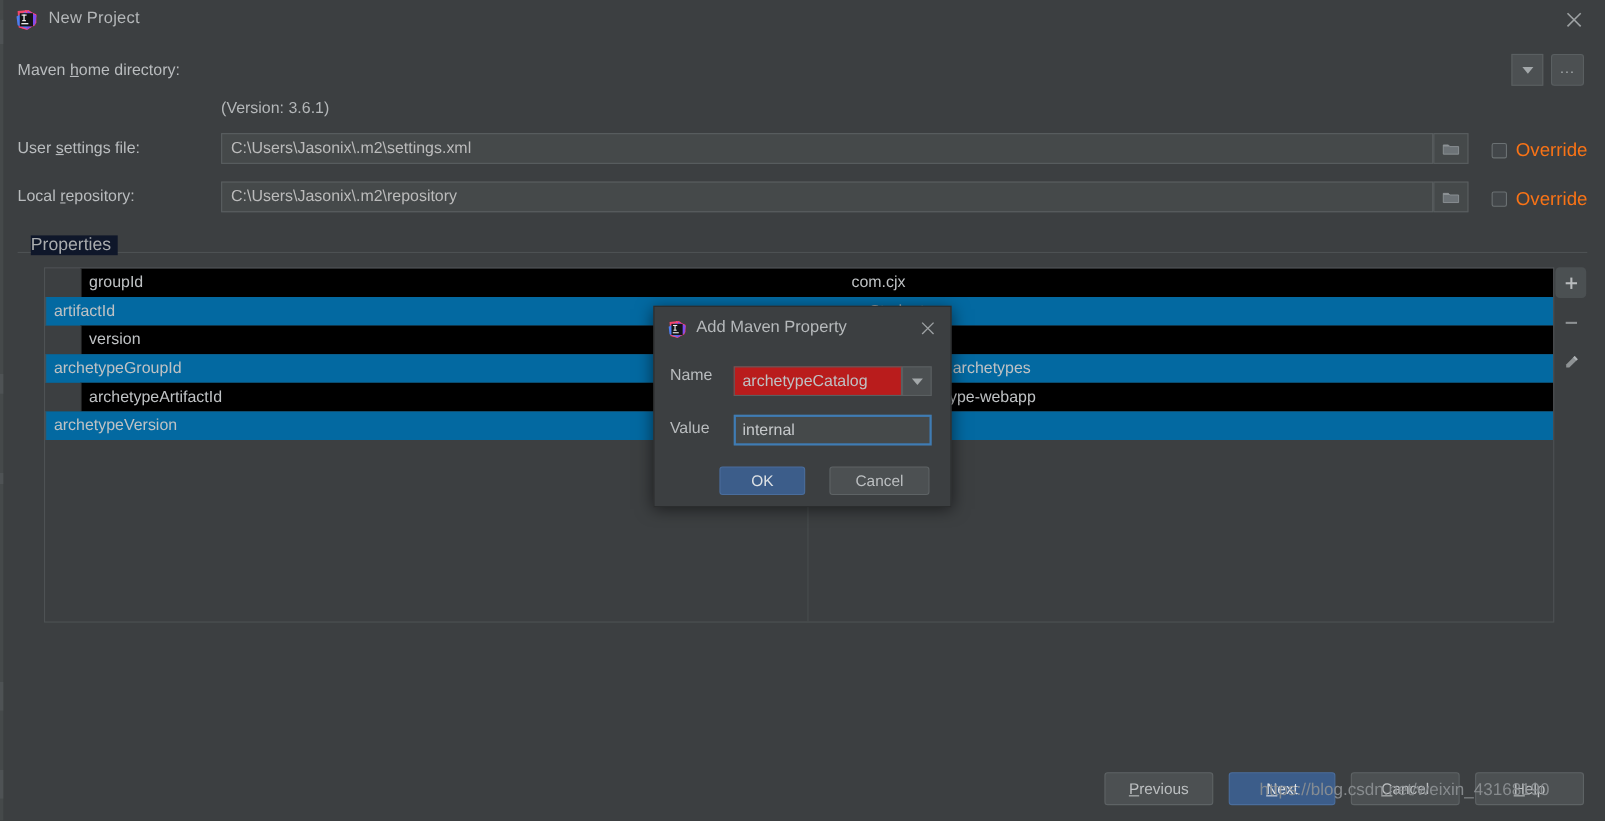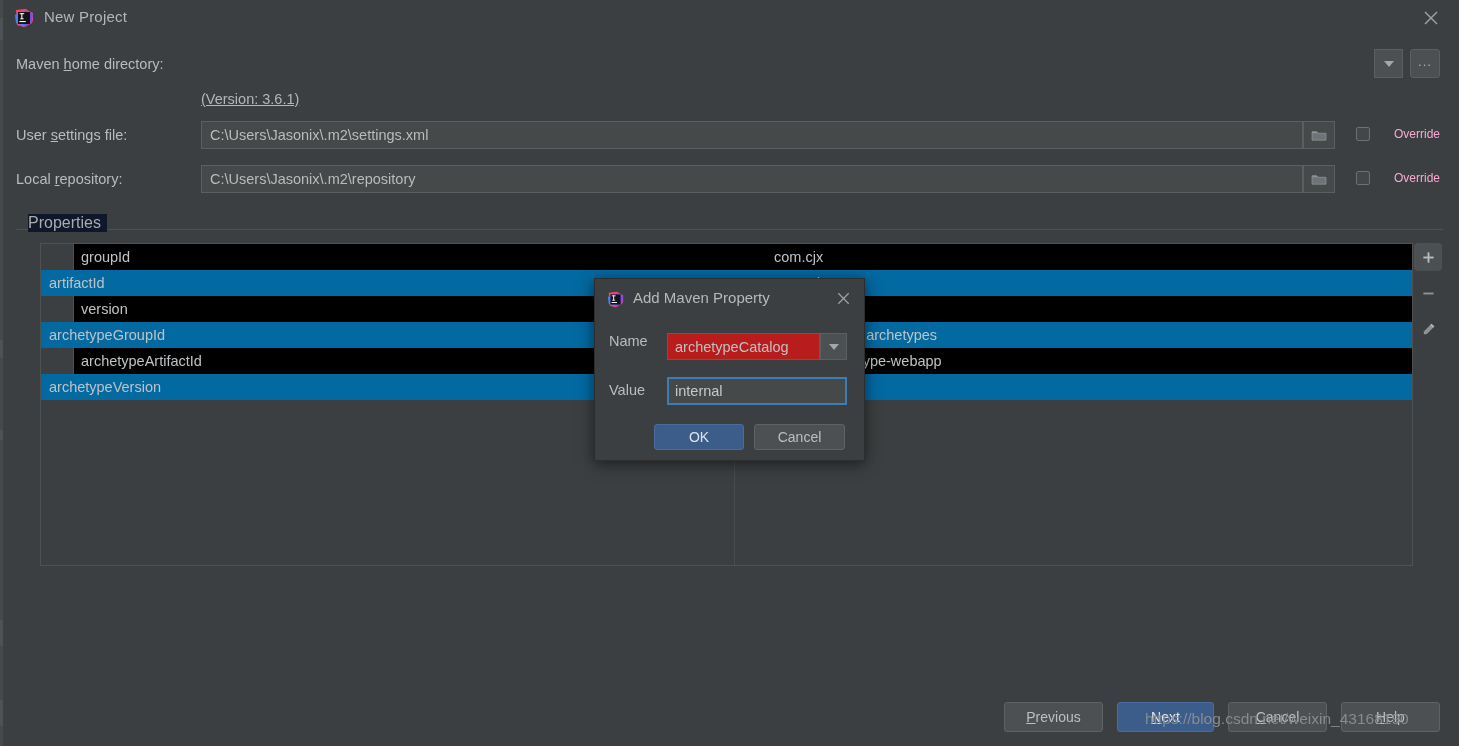--- a/index.html
+++ b/index.html
@@ -93,22 +93,22 @@
     background: #45494a;
     border: 1px solid #5a5f61;
     display: flex; align-items: center; justify-content: center;
   }
   .version-note {
     position: absolute;
     color: #b4b7b9; font-size: 14.5px;
   }
   .override {
     position: absolute;
-    display: flex; align-items: center; gap: 24px;
-    color: #f9a8d4; font-size: 12px;
+    display: flex; align-items: center; gap: 8px;
+    color: #f97316; font-size: 17px;
   }
   .cbox {
     width: 14px; height: 14px;
     background: #43474a;
     border: 1px solid #6b7173;
     border-radius: 2px;
   }
 
   
   .group-label {
@@ -221,21 +221,21 @@
     border: 2px solid #3f7cb4;
     display: flex; align-items: center; padding-left: 6px;
     color: #c6c9cb; font-size: 14.5px;
   }
   .m-btn {
     position: absolute; top: 145px; height: 26px;
     border-radius: 3px; font-size: 14px;
     display: flex; align-items: center; justify-content: center;
   }
   .m-ok {
-    left: 59px; width: 90px;
+    left: 59px; width: 78px;
     background: #3c5d8a; border: 1px solid #4a6d9c; color: #dfe3e6;
   }
   .m-cancel {
     left: 159px; width: 91px;
     background: #4c5052; border: 1px solid #5e6365; color: #bcbfc1;
   }
 
   
   .watermark {
     position: absolute; left: 1145px; top: 710px;
@@ -282,21 +282,21 @@
   </div>
 
   <div class="lbl" style="left:16px; top:56px;">
     <span>Maven </span><u>h</u><span>ome directory:</span>
   </div>
   <div class="combo-arrow" style="left:1374px; top:49px; width:29px; height:29px;">
     <span class="tri-down"></span>
   </div>
   <div class="btn-dots" style="left:1410px; top:49px; width:30px; height:29px;">...</div>
 
-  <div class="version-note" style="left:201px; top:91px;text-decoration:underline;">(Version: 3.6.1)</div>
+  <div class="version-note" style="left:201px; top:91px;">(Version: 3.6.1)</div>
 
   <div class="lbl" style="left:16px; top:127px;">
     <span>User </span><u>s</u><span>ettings file:</span>
   </div>
   <div class="field" style="left:201px; top:121px; width:1102px; height:28px;">
     <span class="val">C:\Users\Jasonix\.m2\settings.xml</span>
   </div>
   <div class="browse-btn" style="left:1303px; top:121px; width:32px; height:28px;">
     <svg viewBox="0 0 18 14" width="17" height="13">
       <path d="M1 3 L6 3 L7.4 4.6 L16 4.6 L16 12 L1 12 Z" fill="#6d7377" stroke="#8d9295" stroke-width="0.9"></path>

